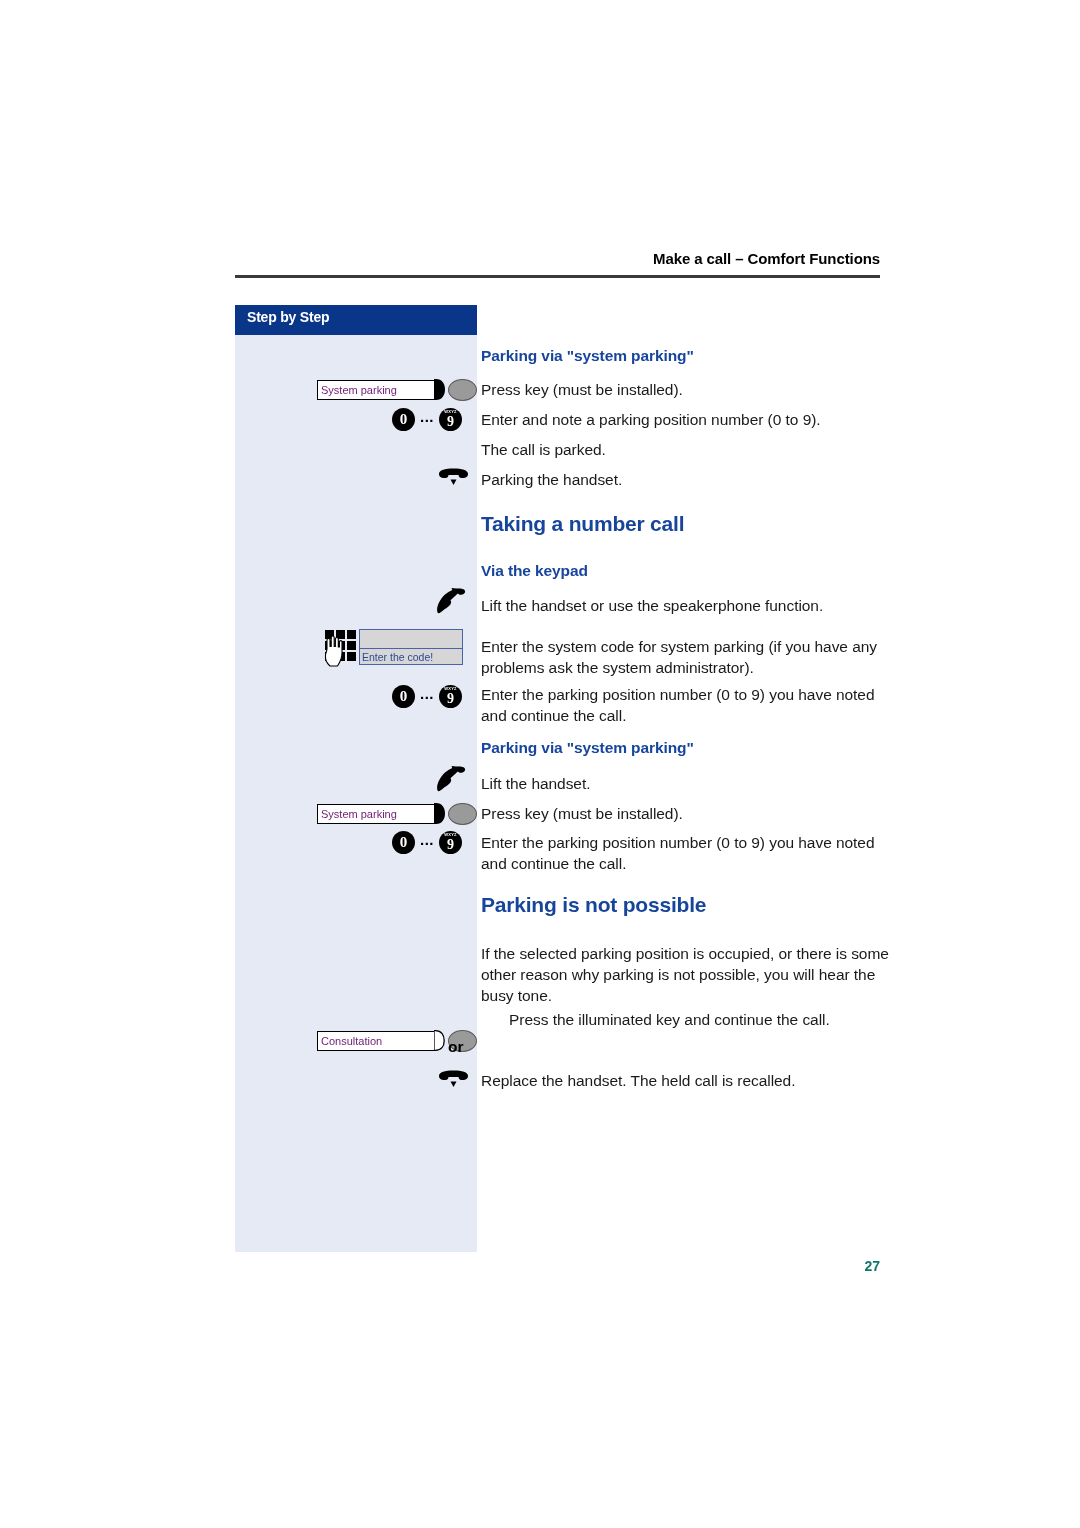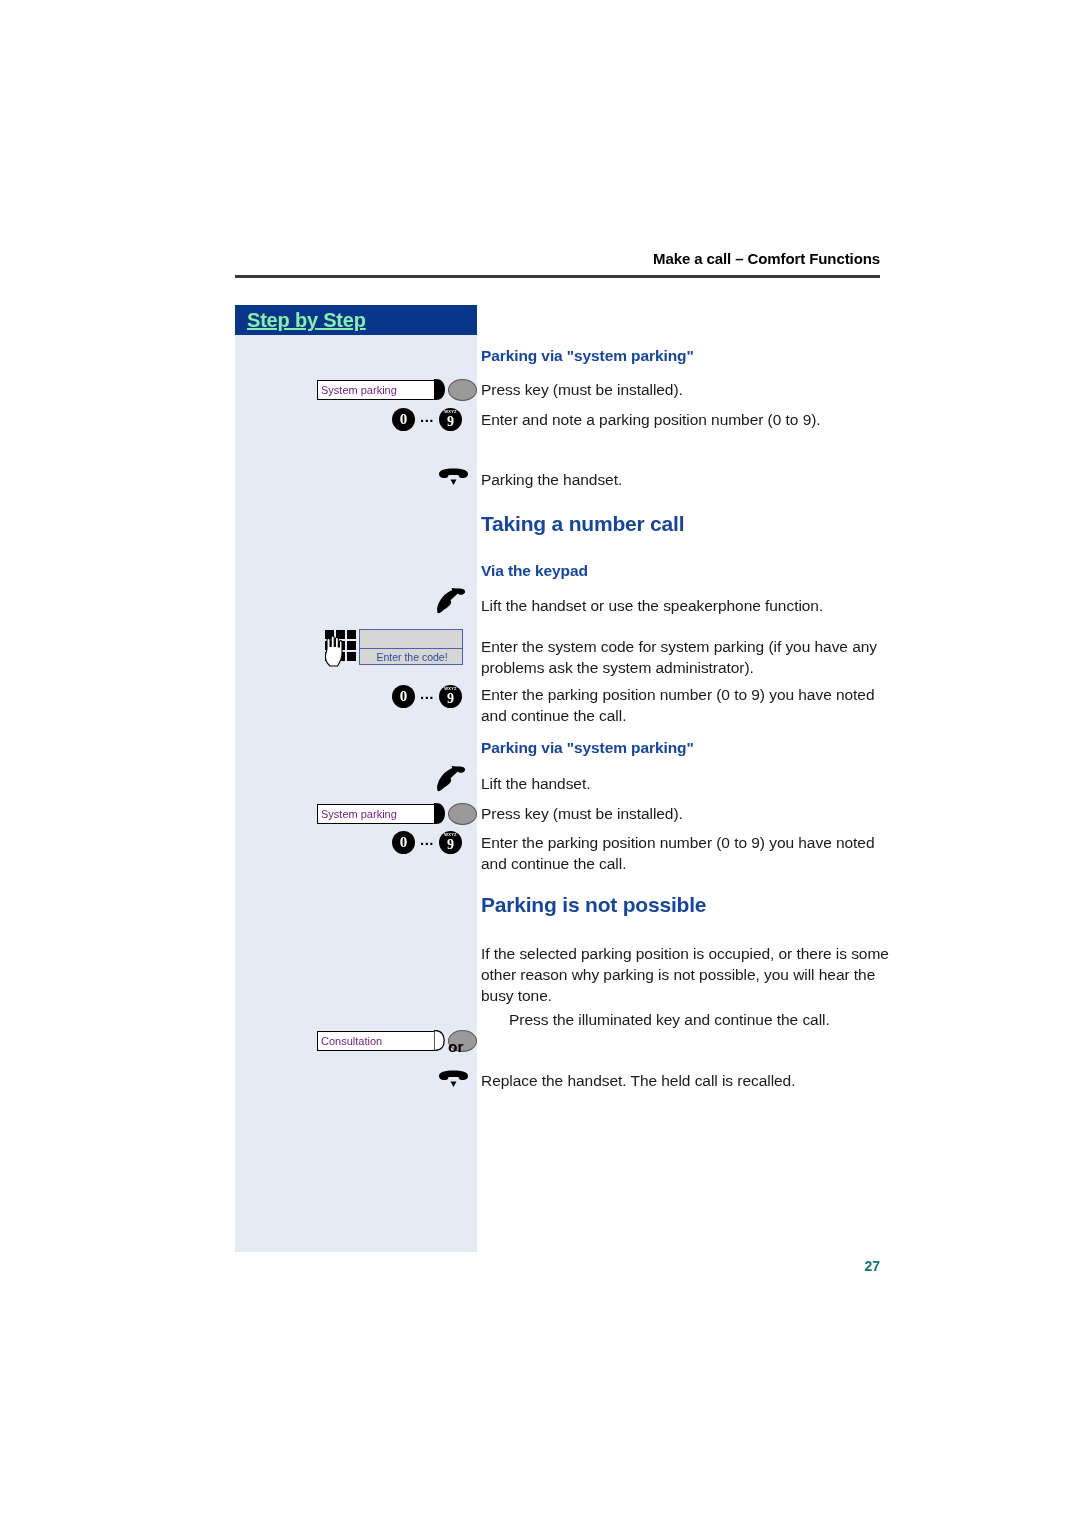--- a/index.html
+++ b/index.html
@@ -28,21 +28,21 @@
   .sidebar{
     position:absolute;left:235px;top:305px;width:242px;height:947px;
     background:#e6eaf5;
   }
   .sidebar-head{
     position:absolute;left:0;top:0;width:242px;height:30px;
     background:#0a3689;
   }
   .sidebar-head span{
     position:absolute;left:12px;top:4px;
-    color:#86efac;font-size:20px;font-weight:bold;letter-spacing:-0.2px;text-decoration:underline;
+    color:#ffffff;font-size:14px;font-weight:bold;letter-spacing:-0.2px;
   }
 
   h2.sec{
     color:#17459c;font-size:21px;font-weight:bold;
     margin:0;letter-spacing:-0.2px;
   }
   h3.sub{
     color:#17459c;font-size:15.5px;font-weight:bold;
     margin:0;letter-spacing:-0.1px;
   }
@@ -93,21 +93,21 @@
     text-align:center;font-size:4px;font-weight:bold;line-height:4px;
     letter-spacing:0.2px;
   }
   .digit.with-sup .num{top:6px;font-size:14px;}
   .dots{
     font-size:15px;font-weight:bold;color:#000;
     margin:0 5px;letter-spacing:0.5px;line-height:10px;padding-bottom:6px;
   }
 
   
-  .kpd{position:absolute;display:flex;align-items:flex-start;text-align:center;}
+  .kpd{position:absolute;display:flex;align-items:flex-start;}
   .kpd .grid{position:relative;width:34px;height:36px;}
   .kpd .disp{
     width:104px;height:36px;border:1.3px solid #4a63a8;
     background:#d6d6d6;box-sizing:border-box;position:relative;
     margin-left:2px;
   }
   .kpd .disp .line1{height:18px;border-bottom:1.3px solid #4a63a8;}
   .kpd .disp .line2{
     height:17px;font-size:10.5px;color:#2e4a96;
     line-height:17px;padding-left:2px;white-space:nowrap;
@@ -251,20 +251,21 @@
     <svg width="34" height="20" viewBox="0 0 34 20">
       <path d="M2 6 C2 2 8 0.5 16.5 0.5 C25 0.5 31 2 31 6 C31 9 28 10.5 24.5 10 C22.5 9.7 21.5 8.6 21.5 7 L11.5 7 C11.5 8.6 10.5 9.7 8.5 10 C5 10.5 2 9 2 6 Z" fill="#000"></path>
       <path d="M13.5 11.5 L19.5 11.5 L16.5 17 Z" fill="#000"></path>
     </svg>
   </div>
 
   <h3 class="sub abs" style="left:481px;top:347px;">Parking via "system parking"</h3>
 
   <p class="body abs" style="left:481px;top:379px;width:420px;">Press key (must be installed).</p>
   <p class="body abs" style="left:481px;top:409px;width:420px;">Enter and note a parking position number (0 to 9).</p>
+  <p class="body abs" style="left:481px;top:439px;width:420px;">The call is parked.</p>
   <p class="body abs" style="left:481px;top:469px;width:420px;">Parking the handset.</p>
 
   <h2 class="sec abs" style="left:481px;top:512px;">Taking a number call</h2>
 
   <h3 class="sub abs" style="left:481px;top:562px;">Via the keypad</h3>
 
   <p class="body abs" style="left:481px;top:595px;width:420px;">Lift the handset or use the speakerphone function.</p>
   <p class="body abs" style="left:481px;top:636px;width:412px;">Enter the system code for system parking (if you have any problems ask the system administrator).</p>
   <p class="body abs" style="left:481px;top:684px;width:416px;">Enter the parking position number (0 to 9) you have noted and continue the call.</p>
 

